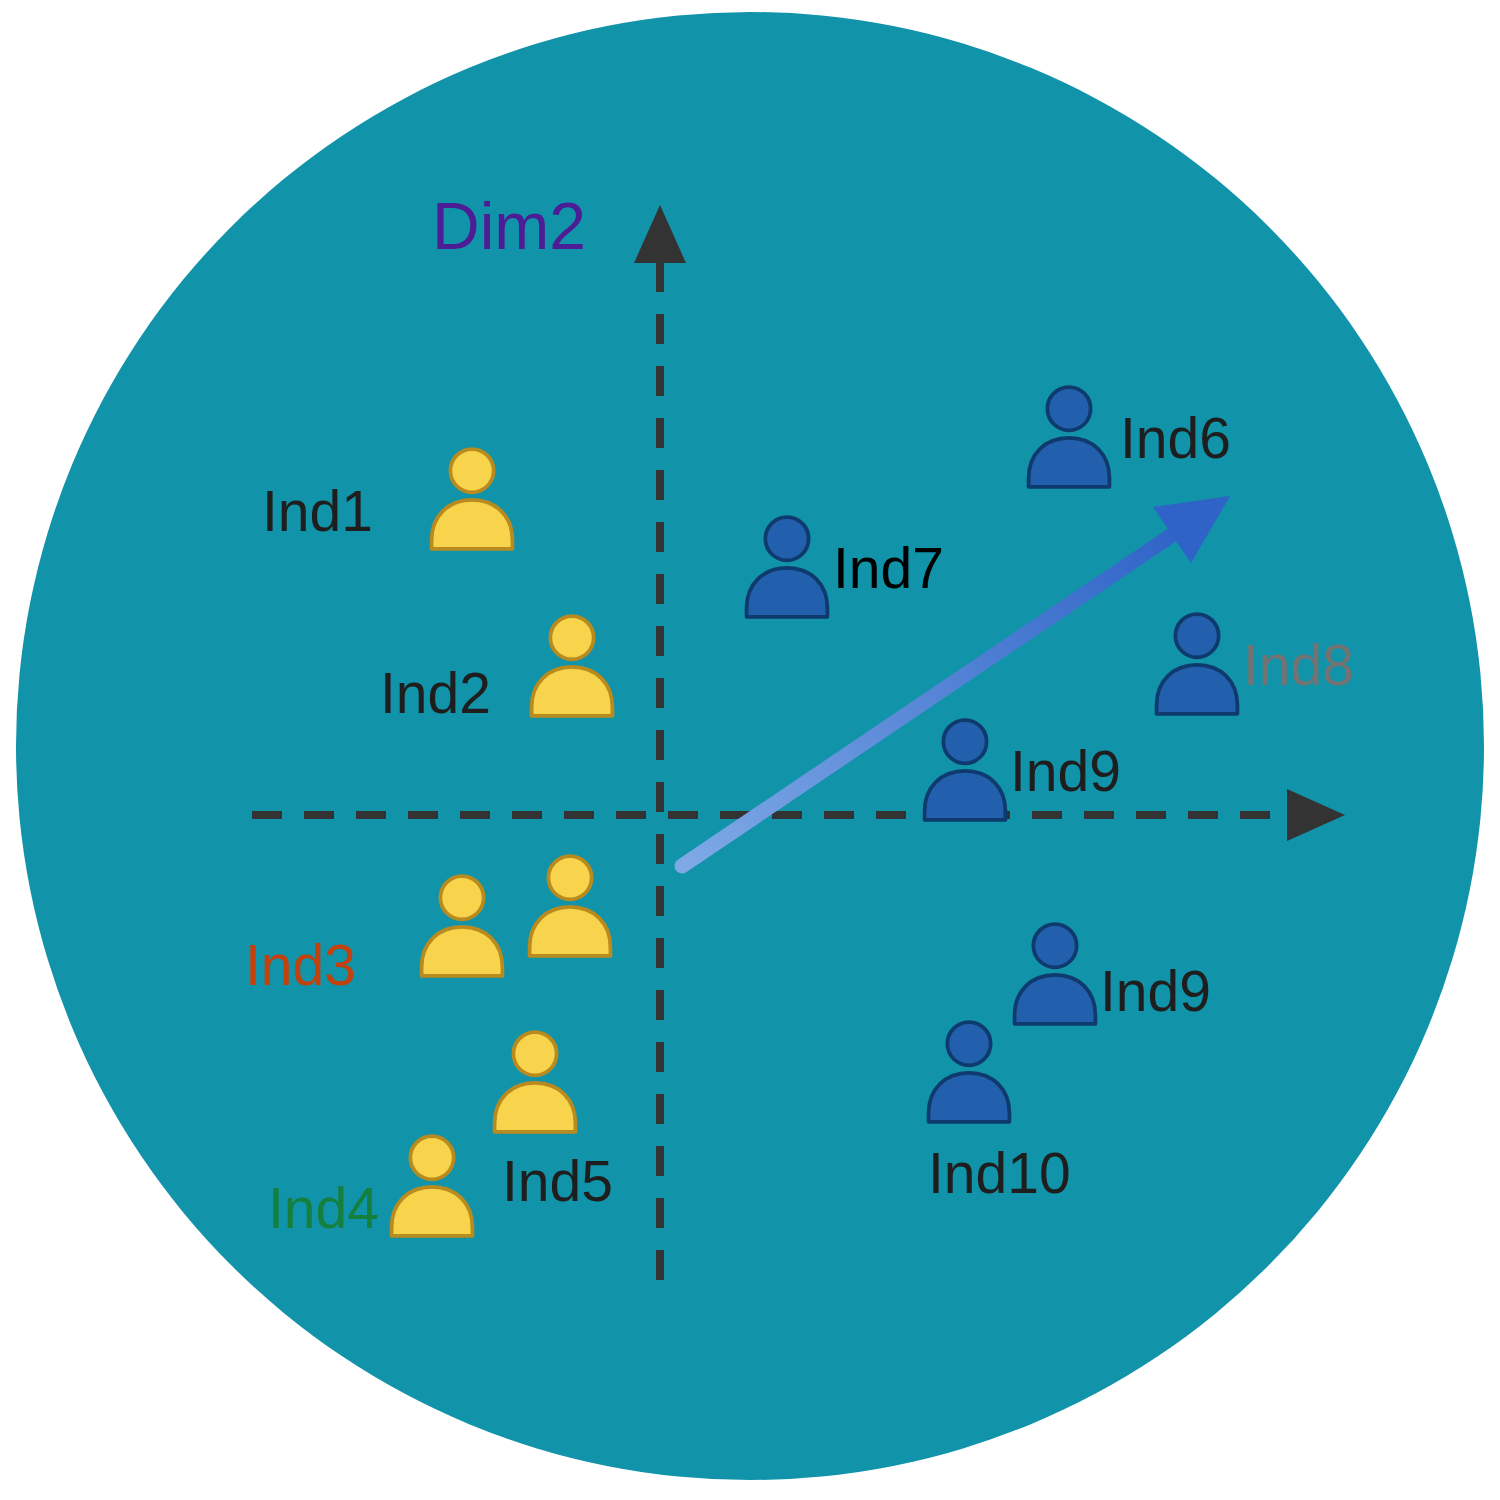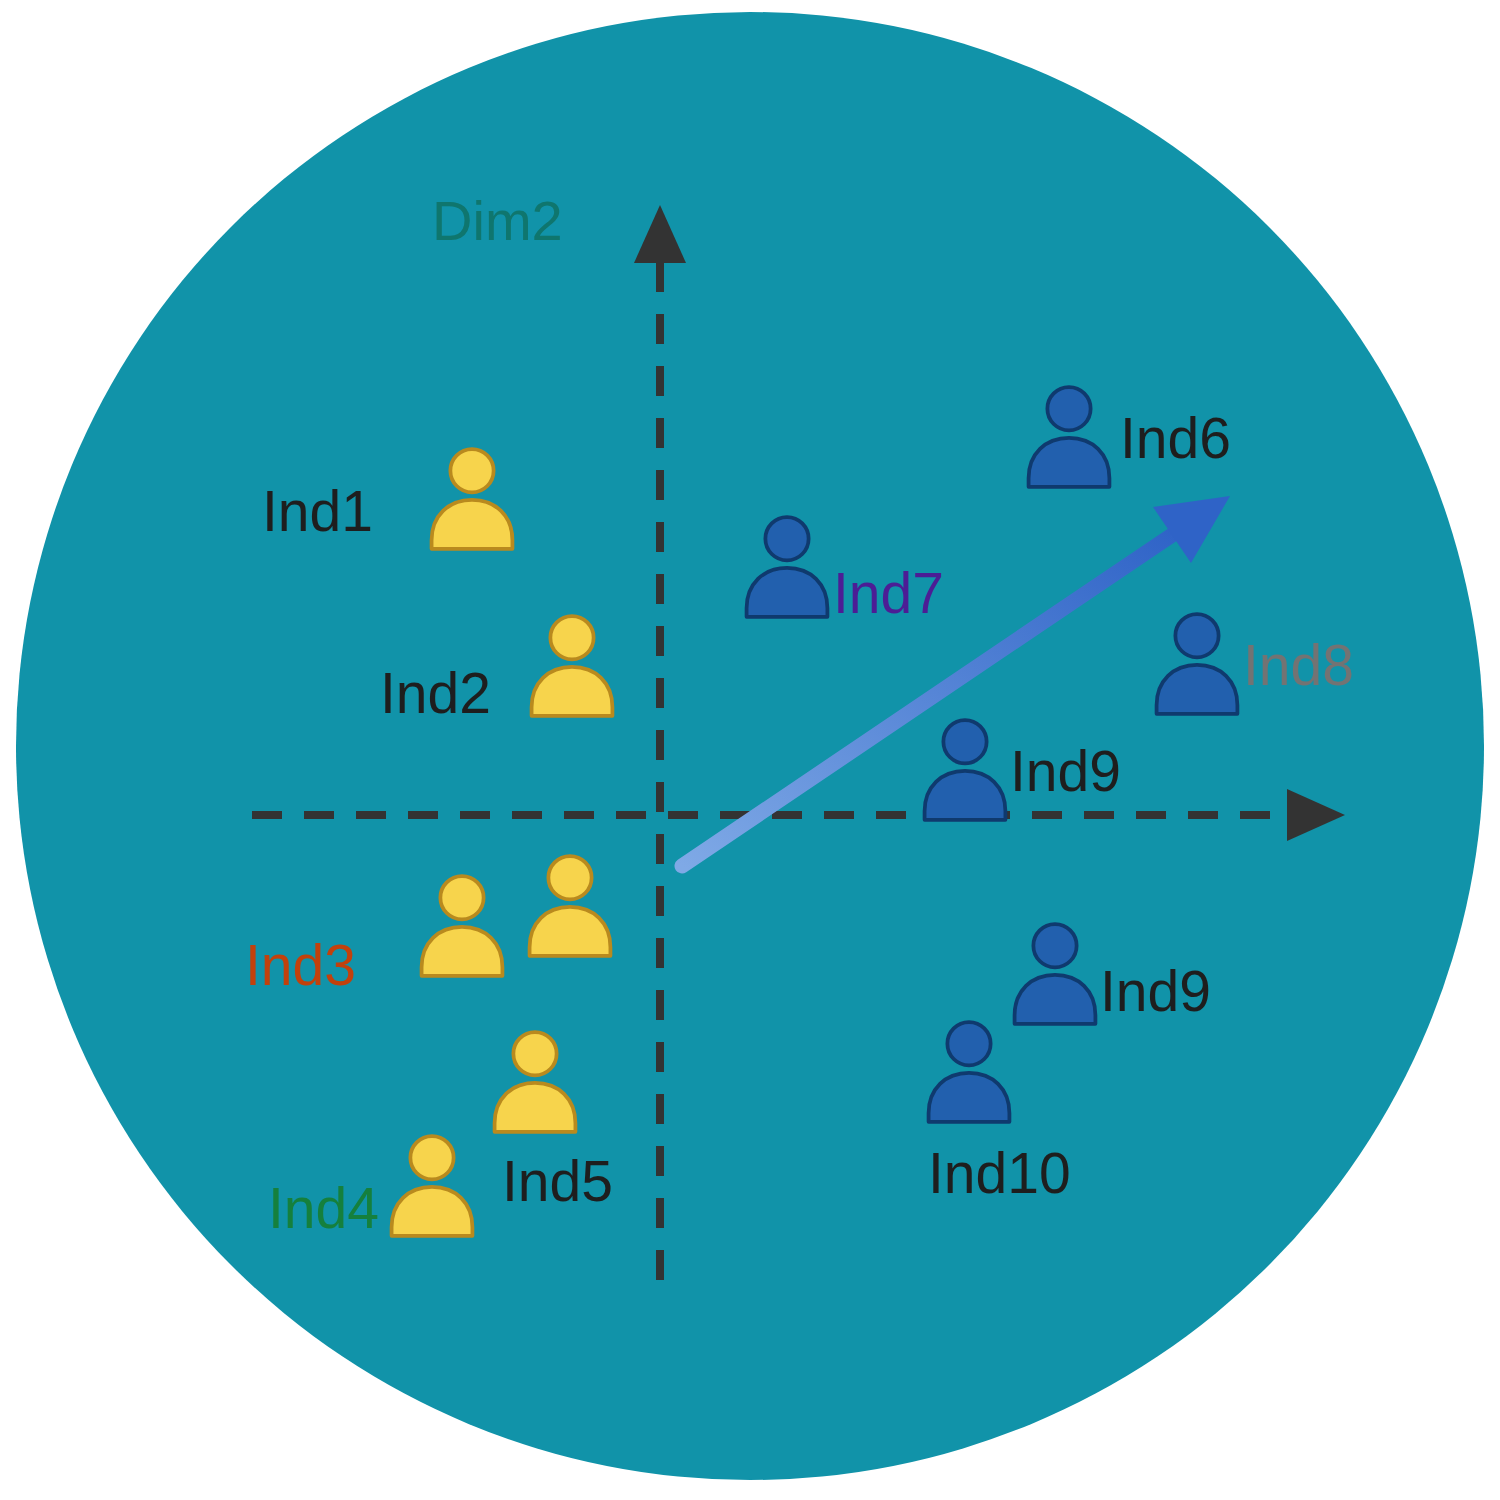--- a/index.html
+++ b/index.html
@@ -25,23 +25,23 @@
   }
   #axes-svg {
     position: absolute;
     left: 0;
     top: 0;
     width: 1500px;
     height: 1500px;
   }
   .axis-label {
     position: absolute;
-    font-size: 56px;
+    font-size: 66px;
     font-weight: 500;
-    color: #0f766e;
+    color: #4c1d95;
     white-space: nowrap;
   }
   #persons-layer {
     position: absolute;
     left: 0;
     top: 0;
     width: 1500px;
     height: 1500px;
   }
   .person {
@@ -137,21 +137,21 @@
           <path d="M7 110 L7 101 C7 75 25 58 50 58 C75 58 93 75 93 101 L93 110 Z" fill="#2260ae" stroke="#0f3a6e" stroke-width="4" stroke-linejoin="round"></path>
         </svg>
       </div>
       <div class="person-label" style="left: 1120px; top: 405px; color: rgb(30, 30, 30);">Ind6</div>
       <div class="person" style="left: 740px; top: 513px;">
         <svg viewBox="0 0 100 112" xmlns="http://www.w3.org/2000/svg">
           <circle cx="50" cy="27" r="23" fill="#2260ae" stroke="#0f3a6e" stroke-width="4"></circle>
           <path d="M7 110 L7 101 C7 75 25 58 50 58 C75 58 93 75 93 101 L93 110 Z" fill="#2260ae" stroke="#0f3a6e" stroke-width="4" stroke-linejoin="round"></path>
         </svg>
       </div>
-      <div class="person-label" style="left: 833px; top: 560px; color: #4c1d95;">Ind7</div>
+      <div class="person-label" style="left: 833px; top: 535px; color: #000000;">Ind7</div>
       <div class="person" style="left: 1150px; top: 610px;">
         <svg viewBox="0 0 100 112" xmlns="http://www.w3.org/2000/svg">
           <circle cx="50" cy="27" r="23" fill="#2260ae" stroke="#0f3a6e" stroke-width="4"></circle>
           <path d="M7 110 L7 101 C7 75 25 58 50 58 C75 58 93 75 93 101 L93 110 Z" fill="#2260ae" stroke="#0f3a6e" stroke-width="4" stroke-linejoin="round"></path>
         </svg>
       </div>
       <div class="person-label" style="left: 1243px; top: 632px; color: #737373;">Ind8</div>
       <div class="person" style="left: 918px; top: 716px;">
         <svg viewBox="0 0 100 112" xmlns="http://www.w3.org/2000/svg">
           <circle cx="50" cy="27" r="23" fill="#2260ae" stroke="#0f3a6e" stroke-width="4"></circle>

